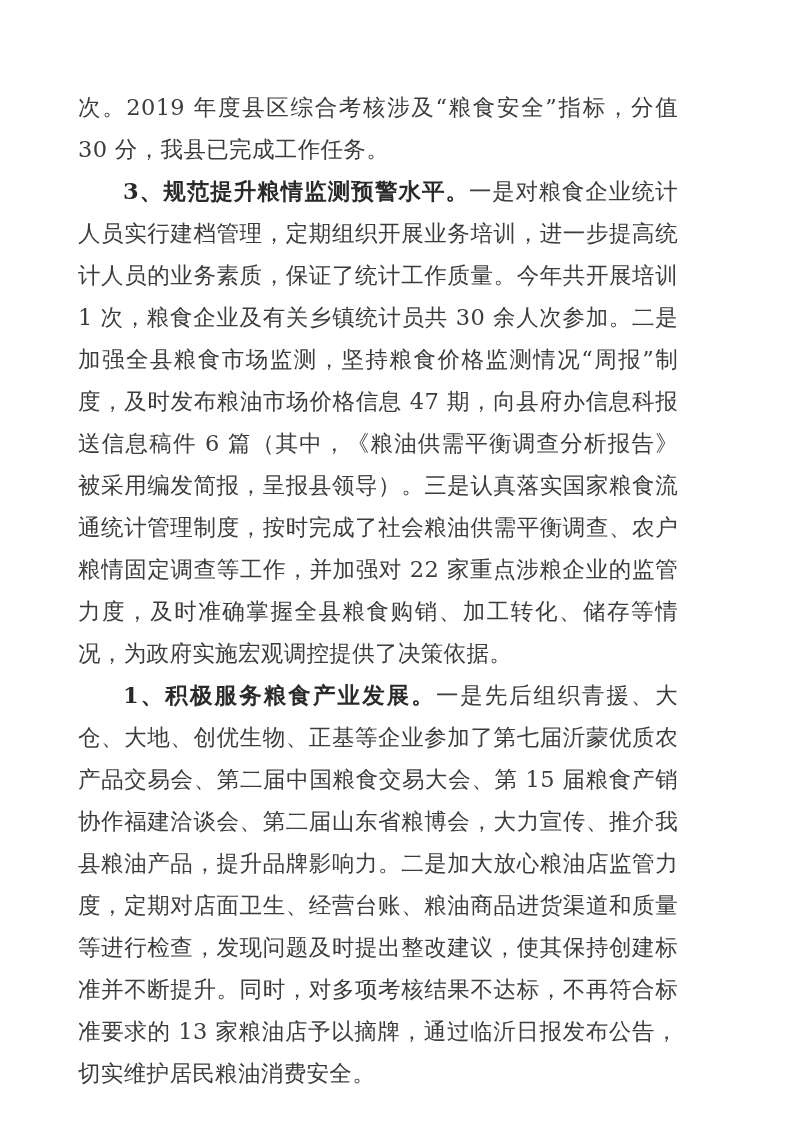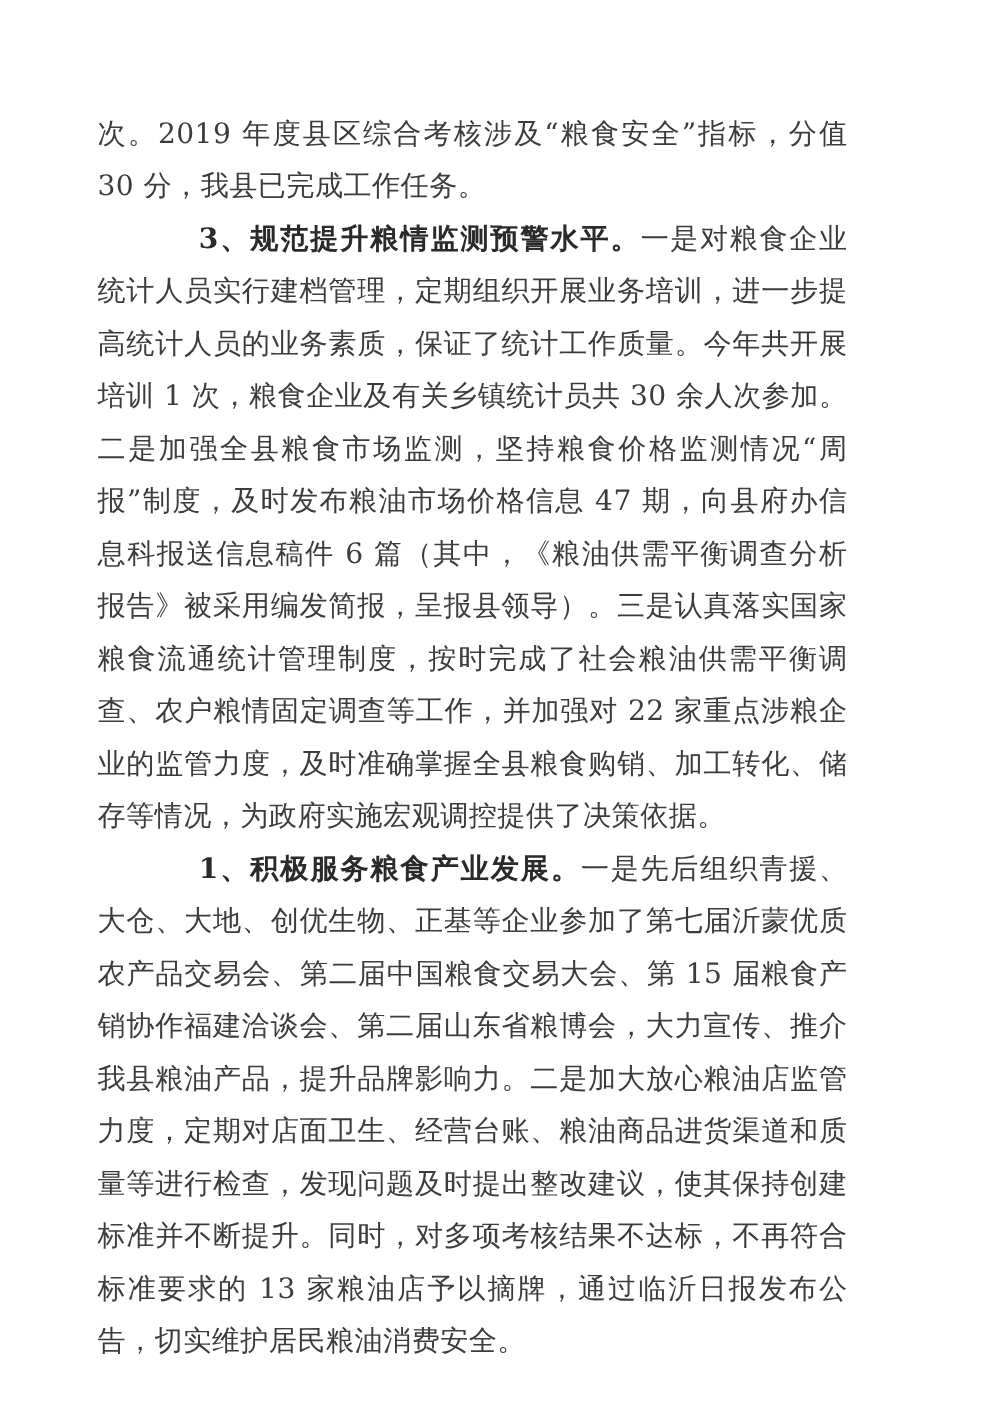--- a/index.html
+++ b/index.html
@@ -44,21 +44,20 @@
   }
 
   .para.indent {
     text-indent: 2em;
   }
 
   .heading-run {
     font-weight: bold;
     letter-spacing: 0.6px;
     color: #2a2a2a;
-    margin-left: 36px;
   }
 </style>
 </head>
 <body>
 
 <div class="page">
   <div class="doc-body">
 
     <p class="para">
       <span>次。2019 年度县区综合考核涉及“粮食安全”指标，分值 30 分，我县已完成工作任务。</span>

